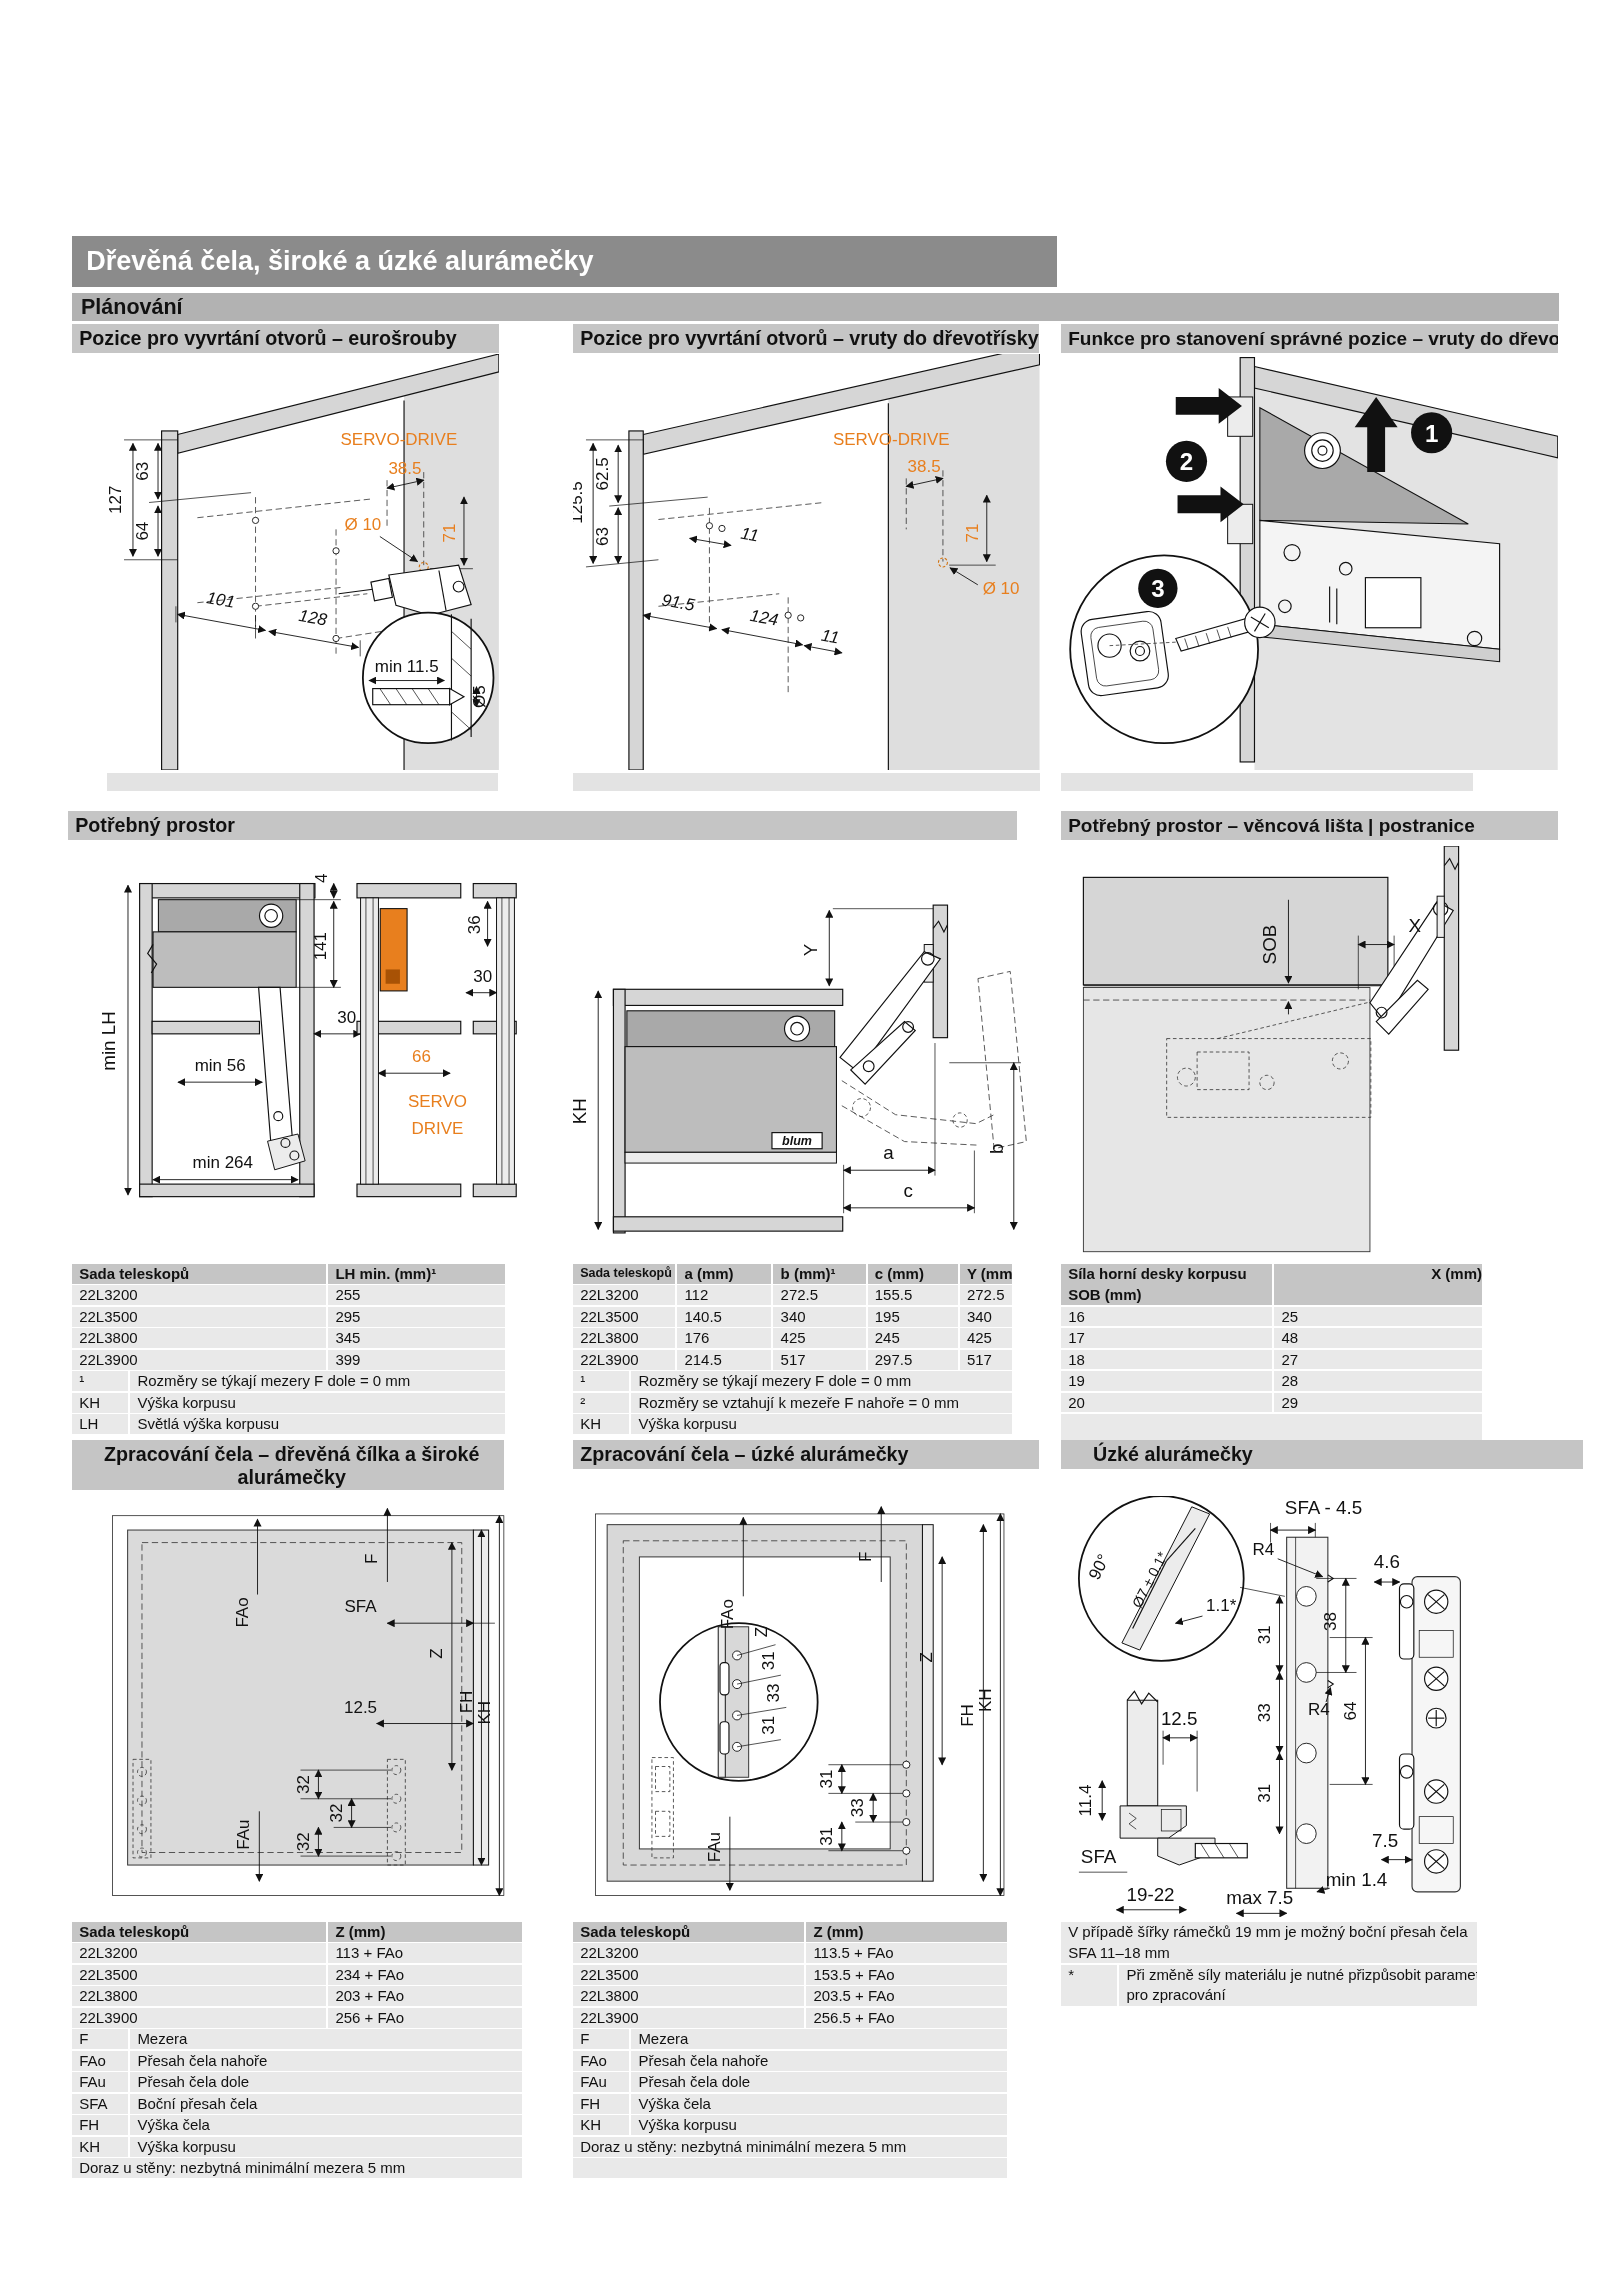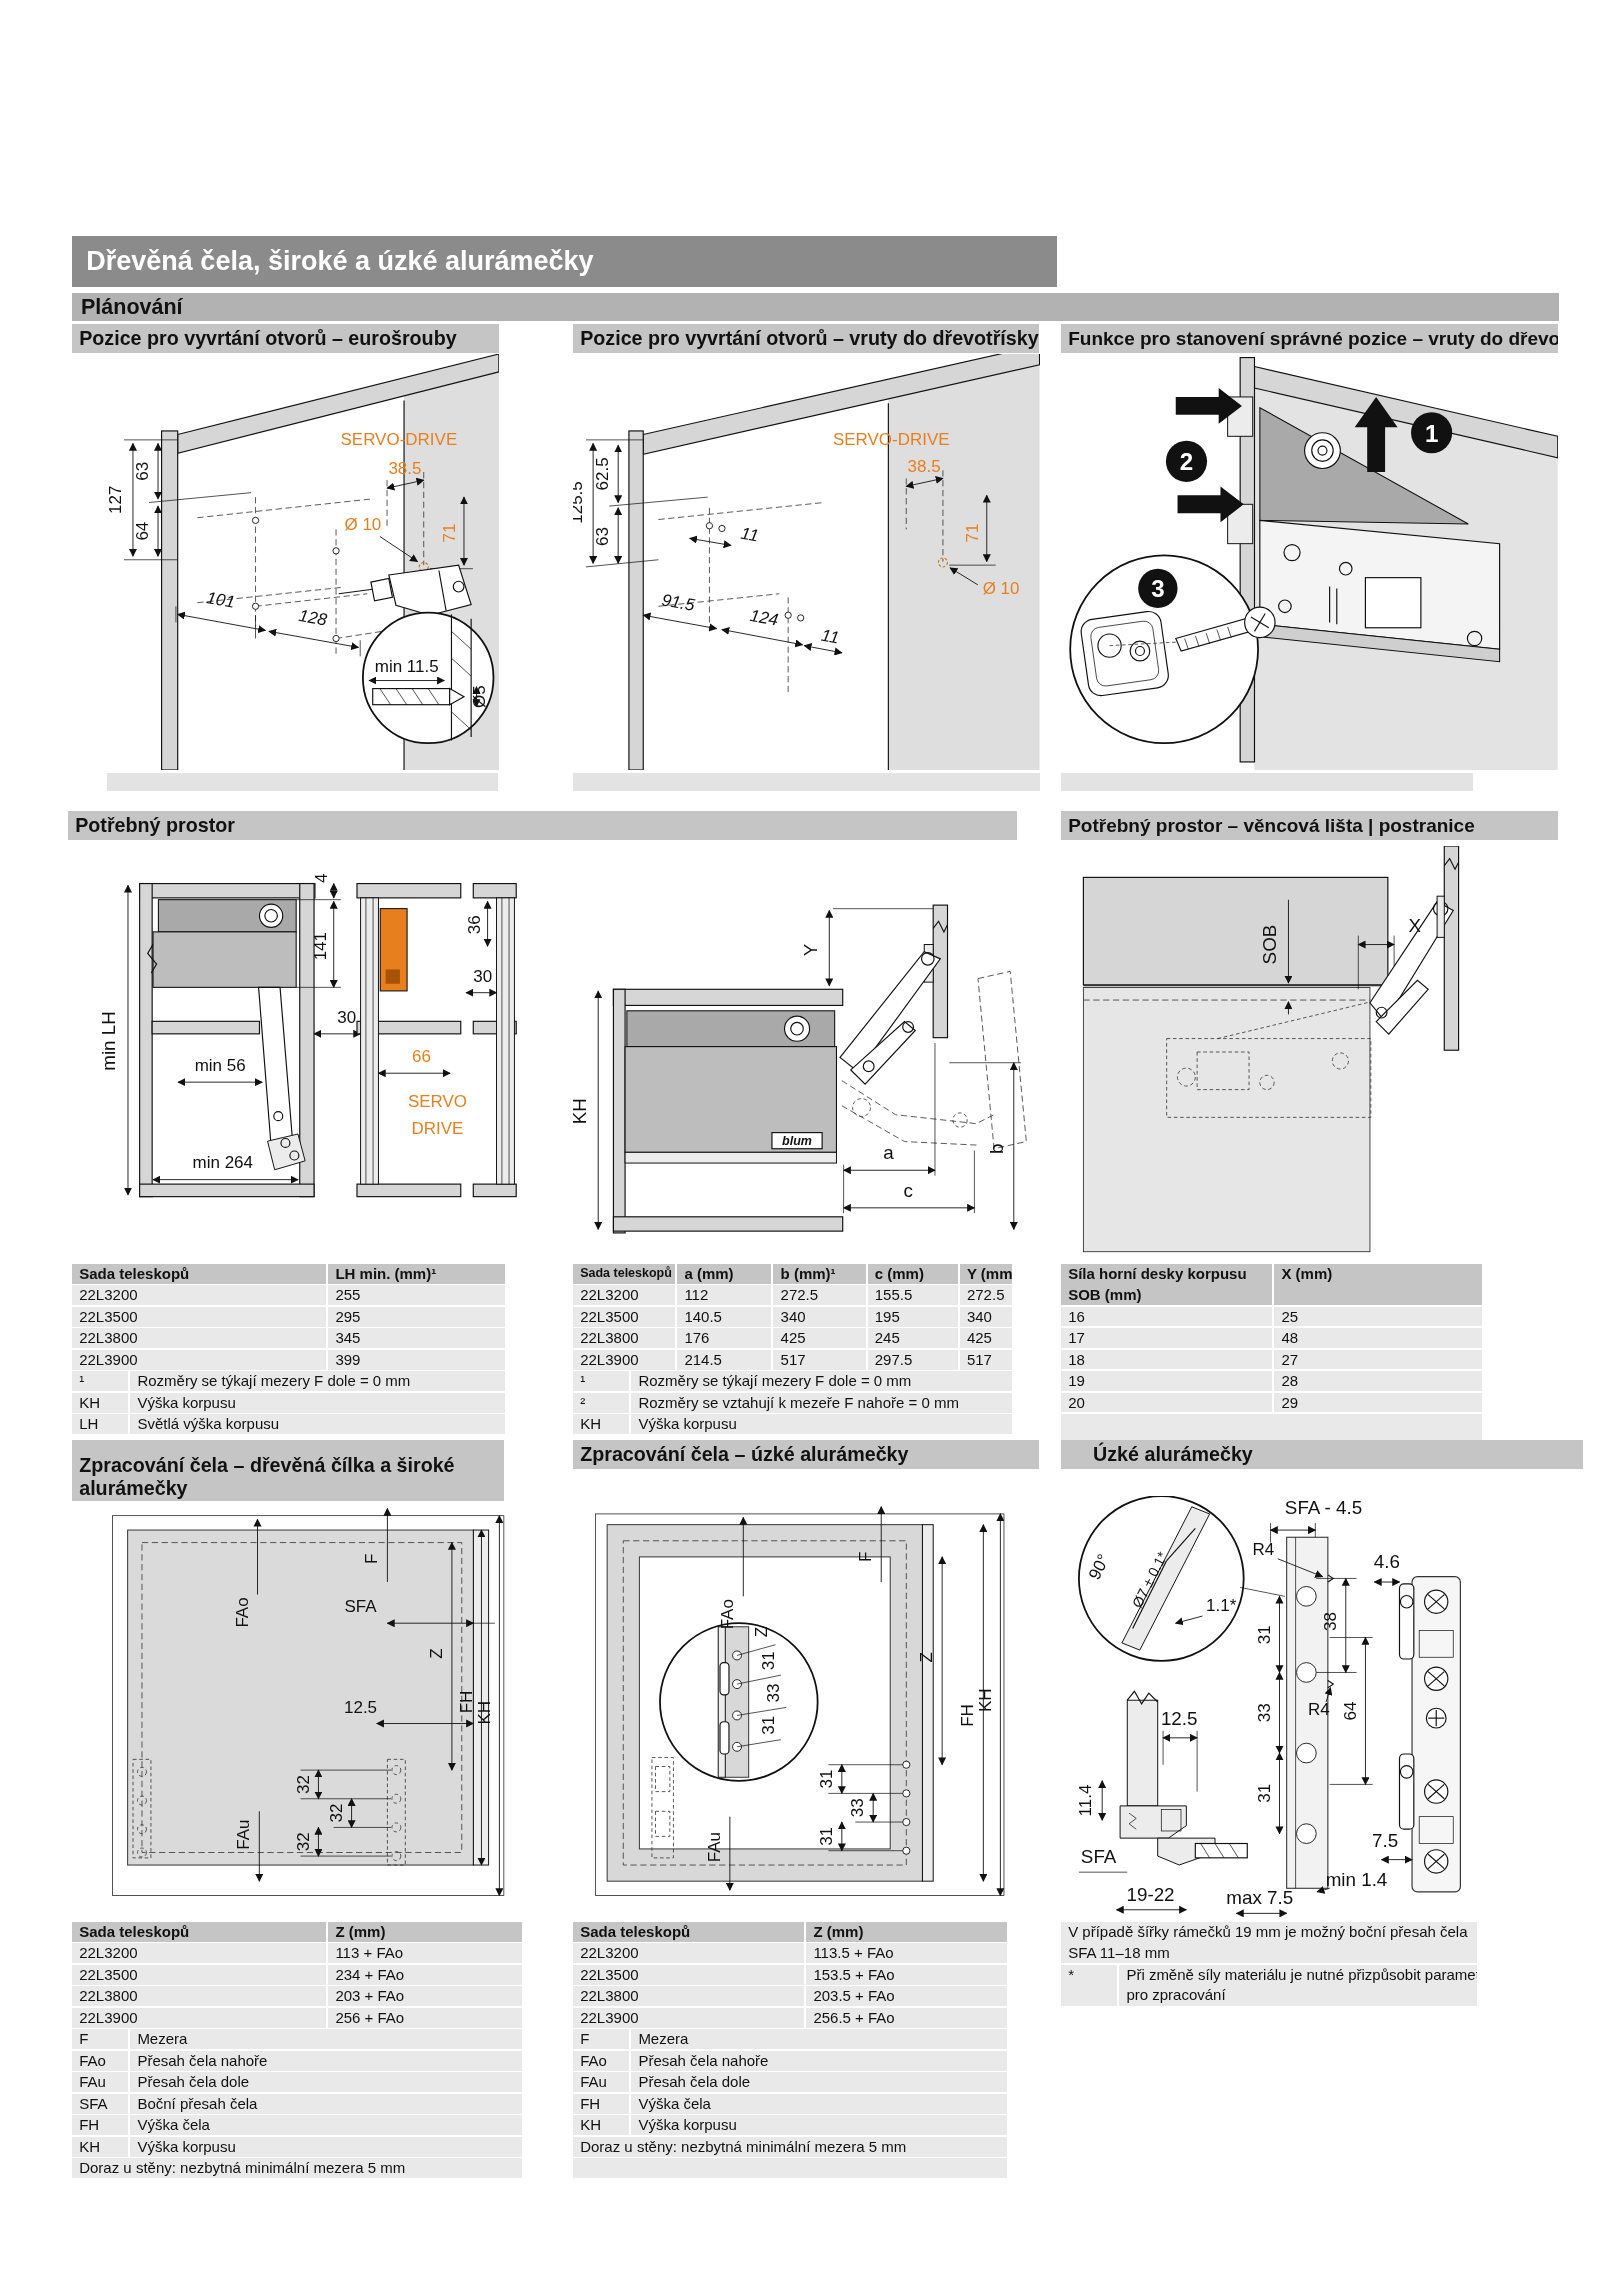--- a/index.html
+++ b/index.html
@@ -6,21 +6,21 @@
   .page{position:relative;width:1620px;height:2293px;background:#ffffff;
         font-family:"Liberation Sans",sans-serif;color:#111;overflow:hidden;}
   .abs{position:absolute;}
   .titlebar{background:#8b8b8b;color:#ffffff;font-weight:bold;font-size:27px;
             line-height:51px;padding-left:14.3px;}
   .planbar{background:#b2b2b2;color:#111;font-weight:bold;font-size:21.5px;
            line-height:28px;padding-left:9px;}
   .secbar{background:#c5c5c5;color:#111;font-weight:bold;font-size:19.7px;
           line-height:29px;padding-left:7.2px;white-space:nowrap;overflow:hidden;}
   .secbar.small{font-size:19px;}
-  .secbar.two{line-height:23px;padding-top:14px;}
+  .secbar.two{line-height:23px;padding-top:3px;text-align:center;}
   .strip{background:#e3e3e3;height:18px;}
   
   .tbl{position:absolute;font-size:15px;}
   .trow{display:flex;gap:2px;margin-bottom:1.8px;height:19.7px;line-height:19.7px;}
   .trow .c{background:#e9e9e9;padding-left:7.2px;white-space:nowrap;overflow:hidden;}
   .trow.th .c{background:#c5c5c5;font-weight:bold;}
   .grow{flex:1;}
   
   svg{position:absolute;overflow:hidden;}
   .ln{stroke:#111;stroke-width:1.3;fill:none;}
@@ -486,21 +486,21 @@
         <div class="c grow">Výška korpusu</div>
       </div>
   </div>
 
   <div class="tbl" style="left:1061px;top:1264px;width:421px;">
     <div class="trow th" style="height:41px;">
       <div class="c" style="width:204px;line-height:20.6px;">
         <div>Síla horní desky korpusu</div>
         <div>SOB (mm)</div>
       </div>
-      <div class="c grow" style="line-height:20.6px;">X (mm)</div>
+      <div class="c grow" style="line-height:20.6px;text-align:right;">X (mm)</div>
     </div>
     <div class="trow">
         <div class="c" style="width:204px">16</div>
         <div class="c grow">25</div>
       </div>
     <div class="trow">
         <div class="c" style="width:204px">17</div>
         <div class="c grow">48</div>
       </div>
     <div class="trow">

